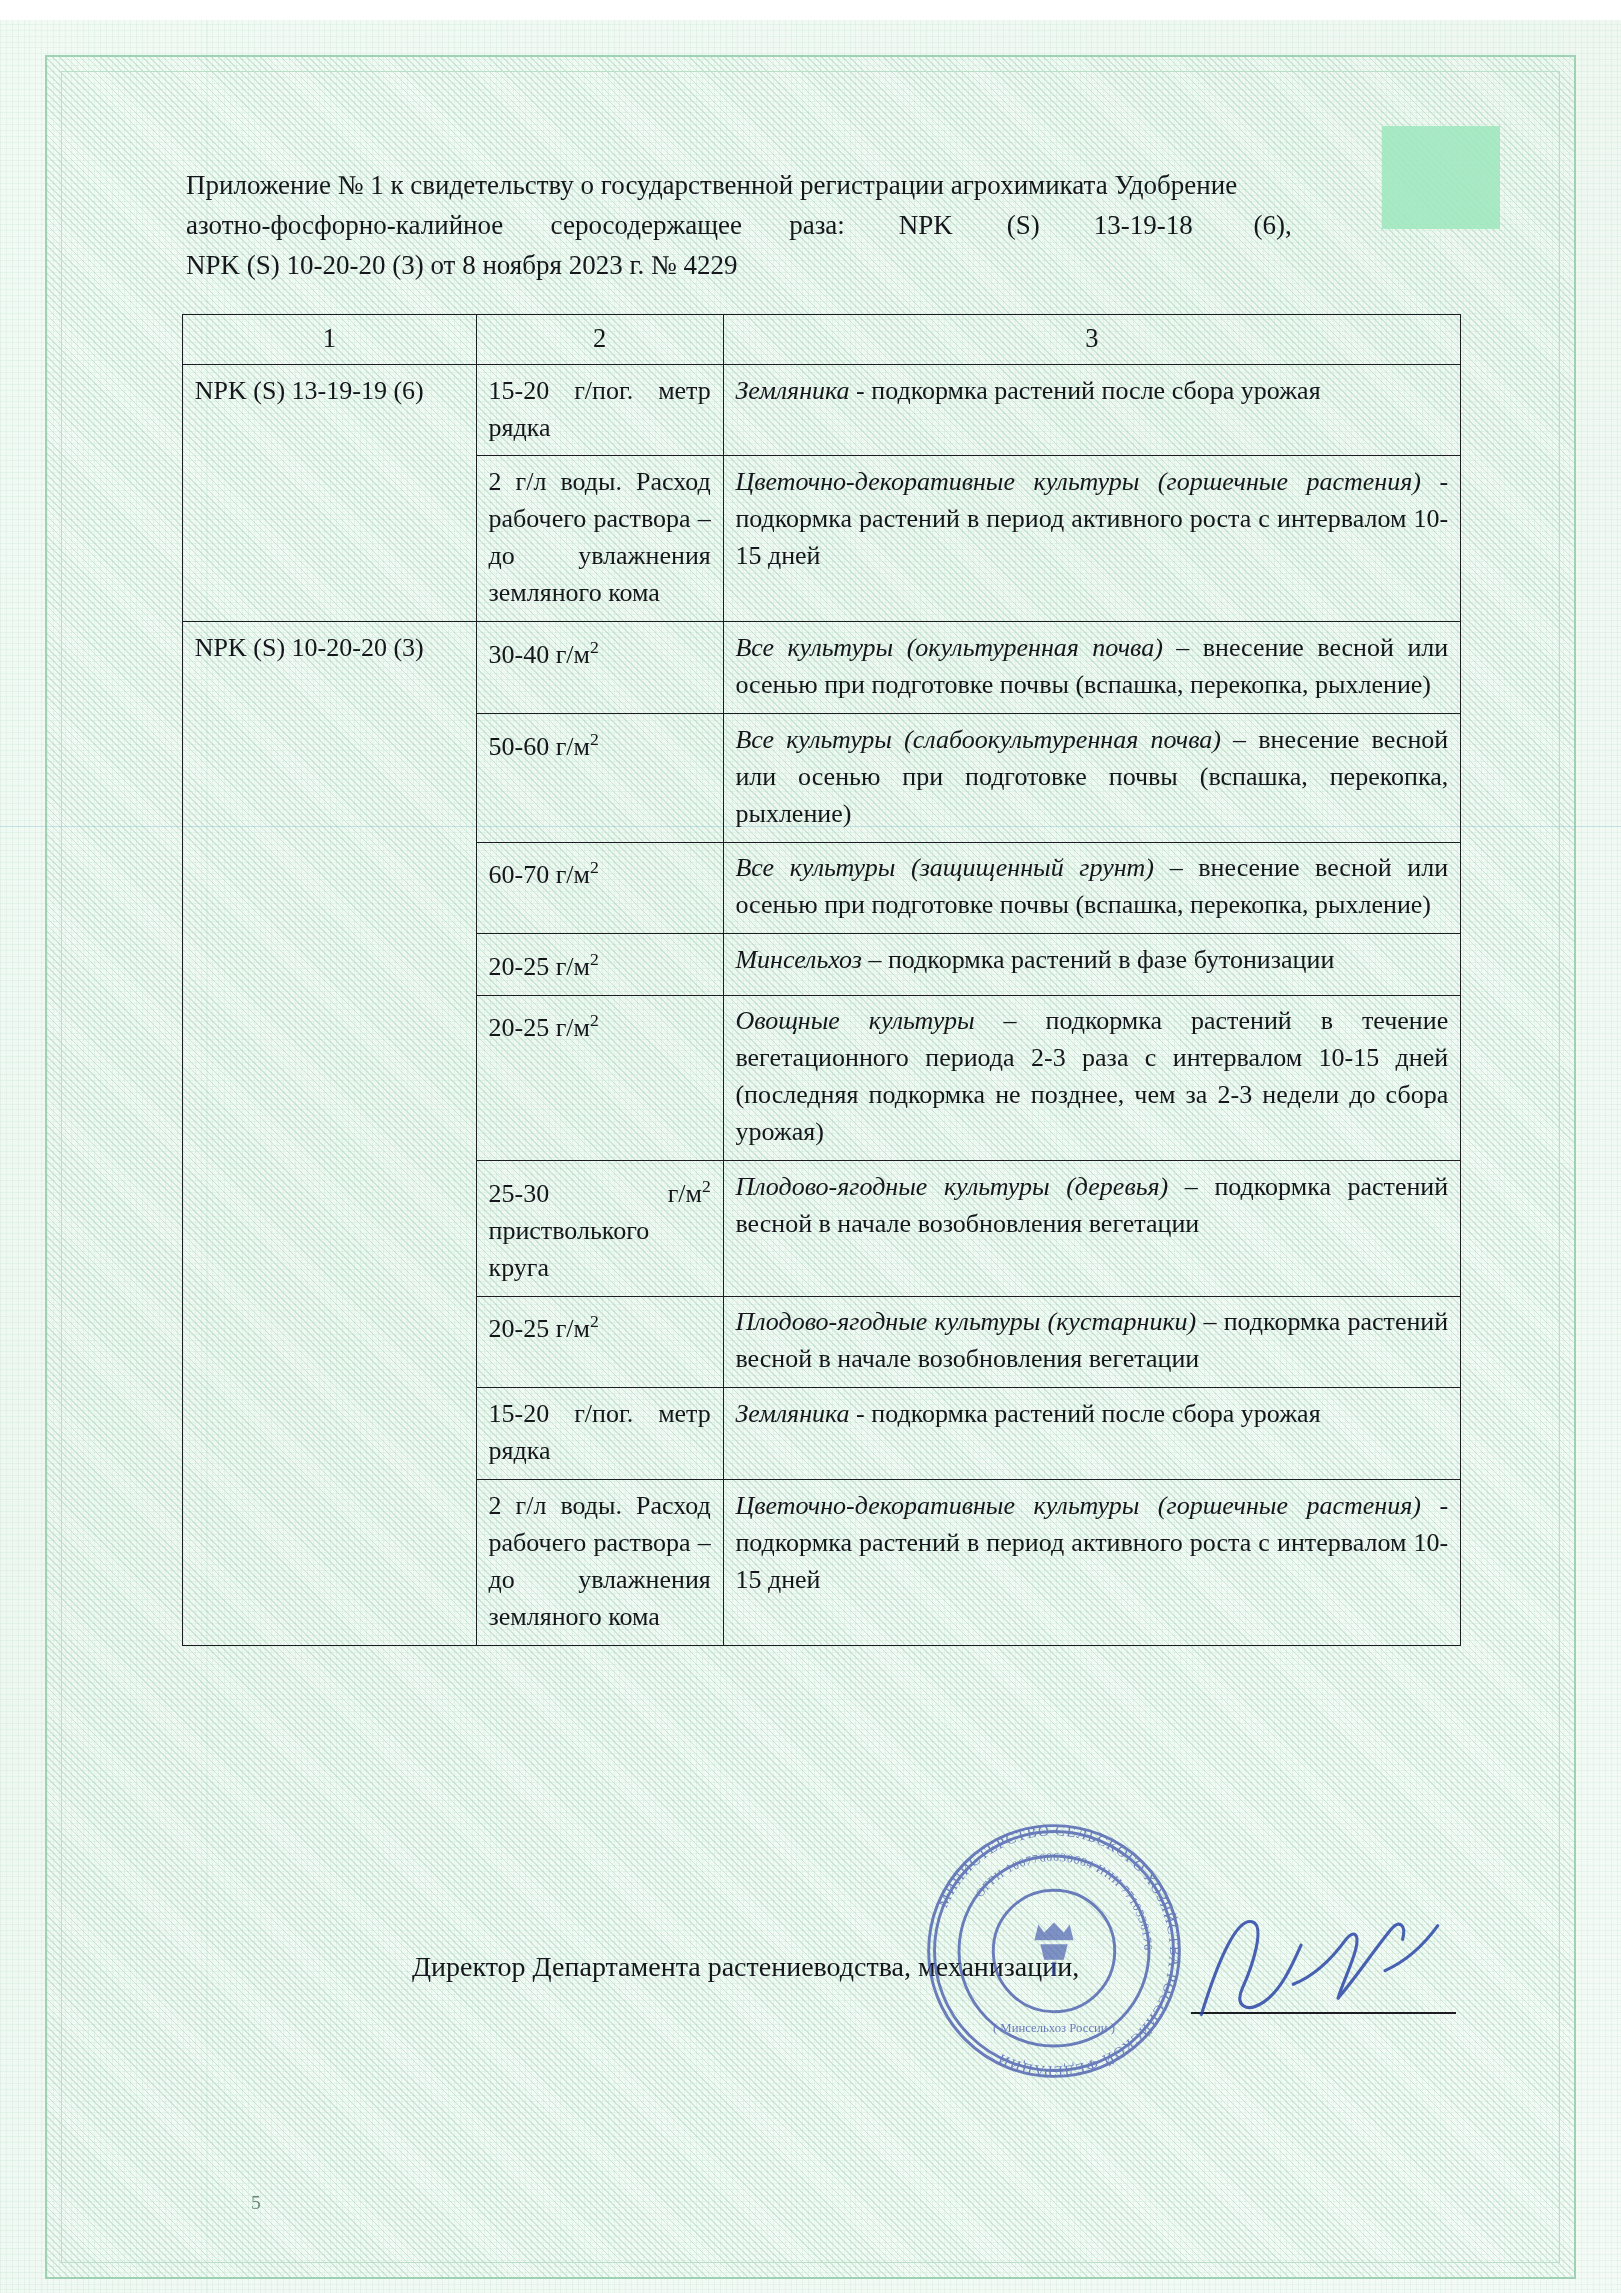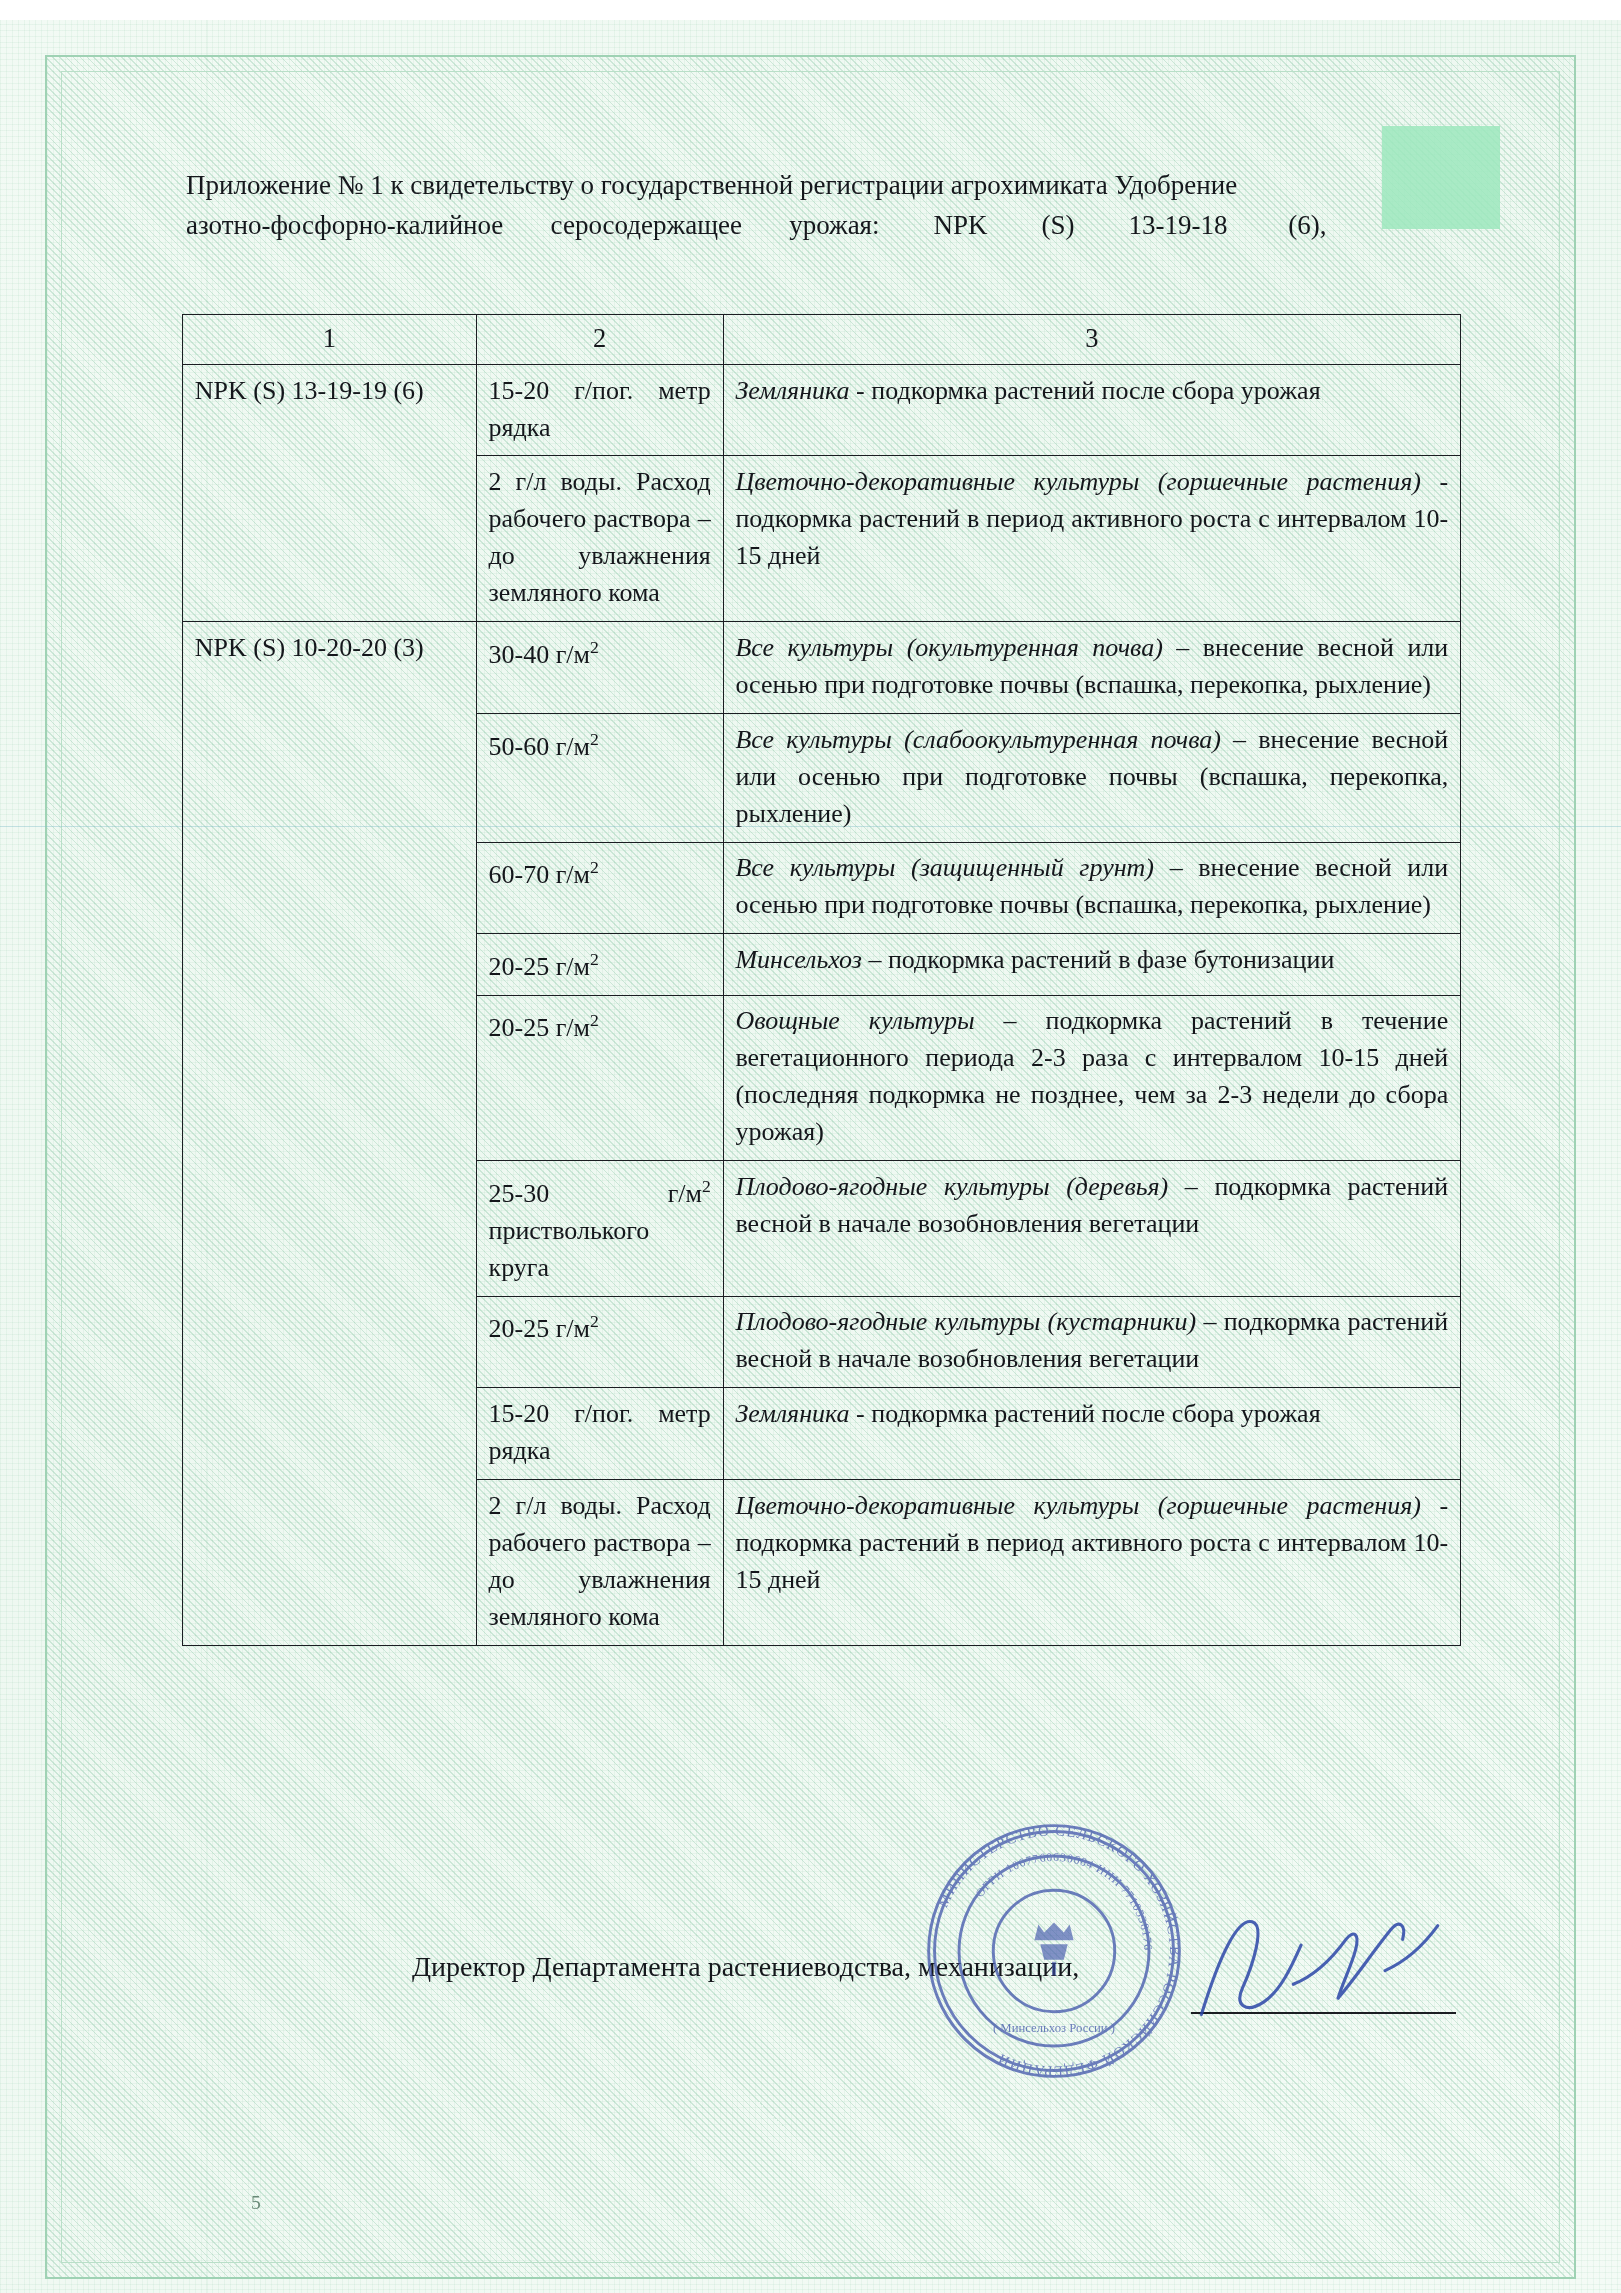--- a/index.html
+++ b/index.html
@@ -176,31 +176,32 @@
   <div class="content">
 
     <div class="intro">
       <span>Приложение № 1 к свидетельству о государственной регистрации агрохимиката Удобрение</span>
       <br>
       <span style="display:inline-block; width:100%;">
         <span>азотно-фосфорно-калийное</span>
         &nbsp;&nbsp;&nbsp;&nbsp;&nbsp;
         <span>серосодержащее</span>
         &nbsp;&nbsp;&nbsp;&nbsp;&nbsp;
-        <span>урожая:</span>
+        <span>раза:</span>
         &nbsp;&nbsp;&nbsp;&nbsp;&nbsp;&nbsp;
         <span>NPK</span>
         &nbsp;&nbsp;&nbsp;&nbsp;&nbsp;&nbsp;
         <span>(S)</span>
         &nbsp;&nbsp;&nbsp;&nbsp;&nbsp;&nbsp;
         <span>13-19-18</span>
         &nbsp;&nbsp;&nbsp;&nbsp;&nbsp;&nbsp;&nbsp;
         <span>(6),</span>
       </span>
       <br>
+      <span>NPK (S) 10-20-20 (3) от 8 ноября 2023 г. № 4229</span>
     </div>
 
     <table class="main">
       <thead>
         <tr>
           <th class="col1">1</th>
           <th class="col2">2</th>
           <th class="col3">3</th>
         </tr>
       </thead>

